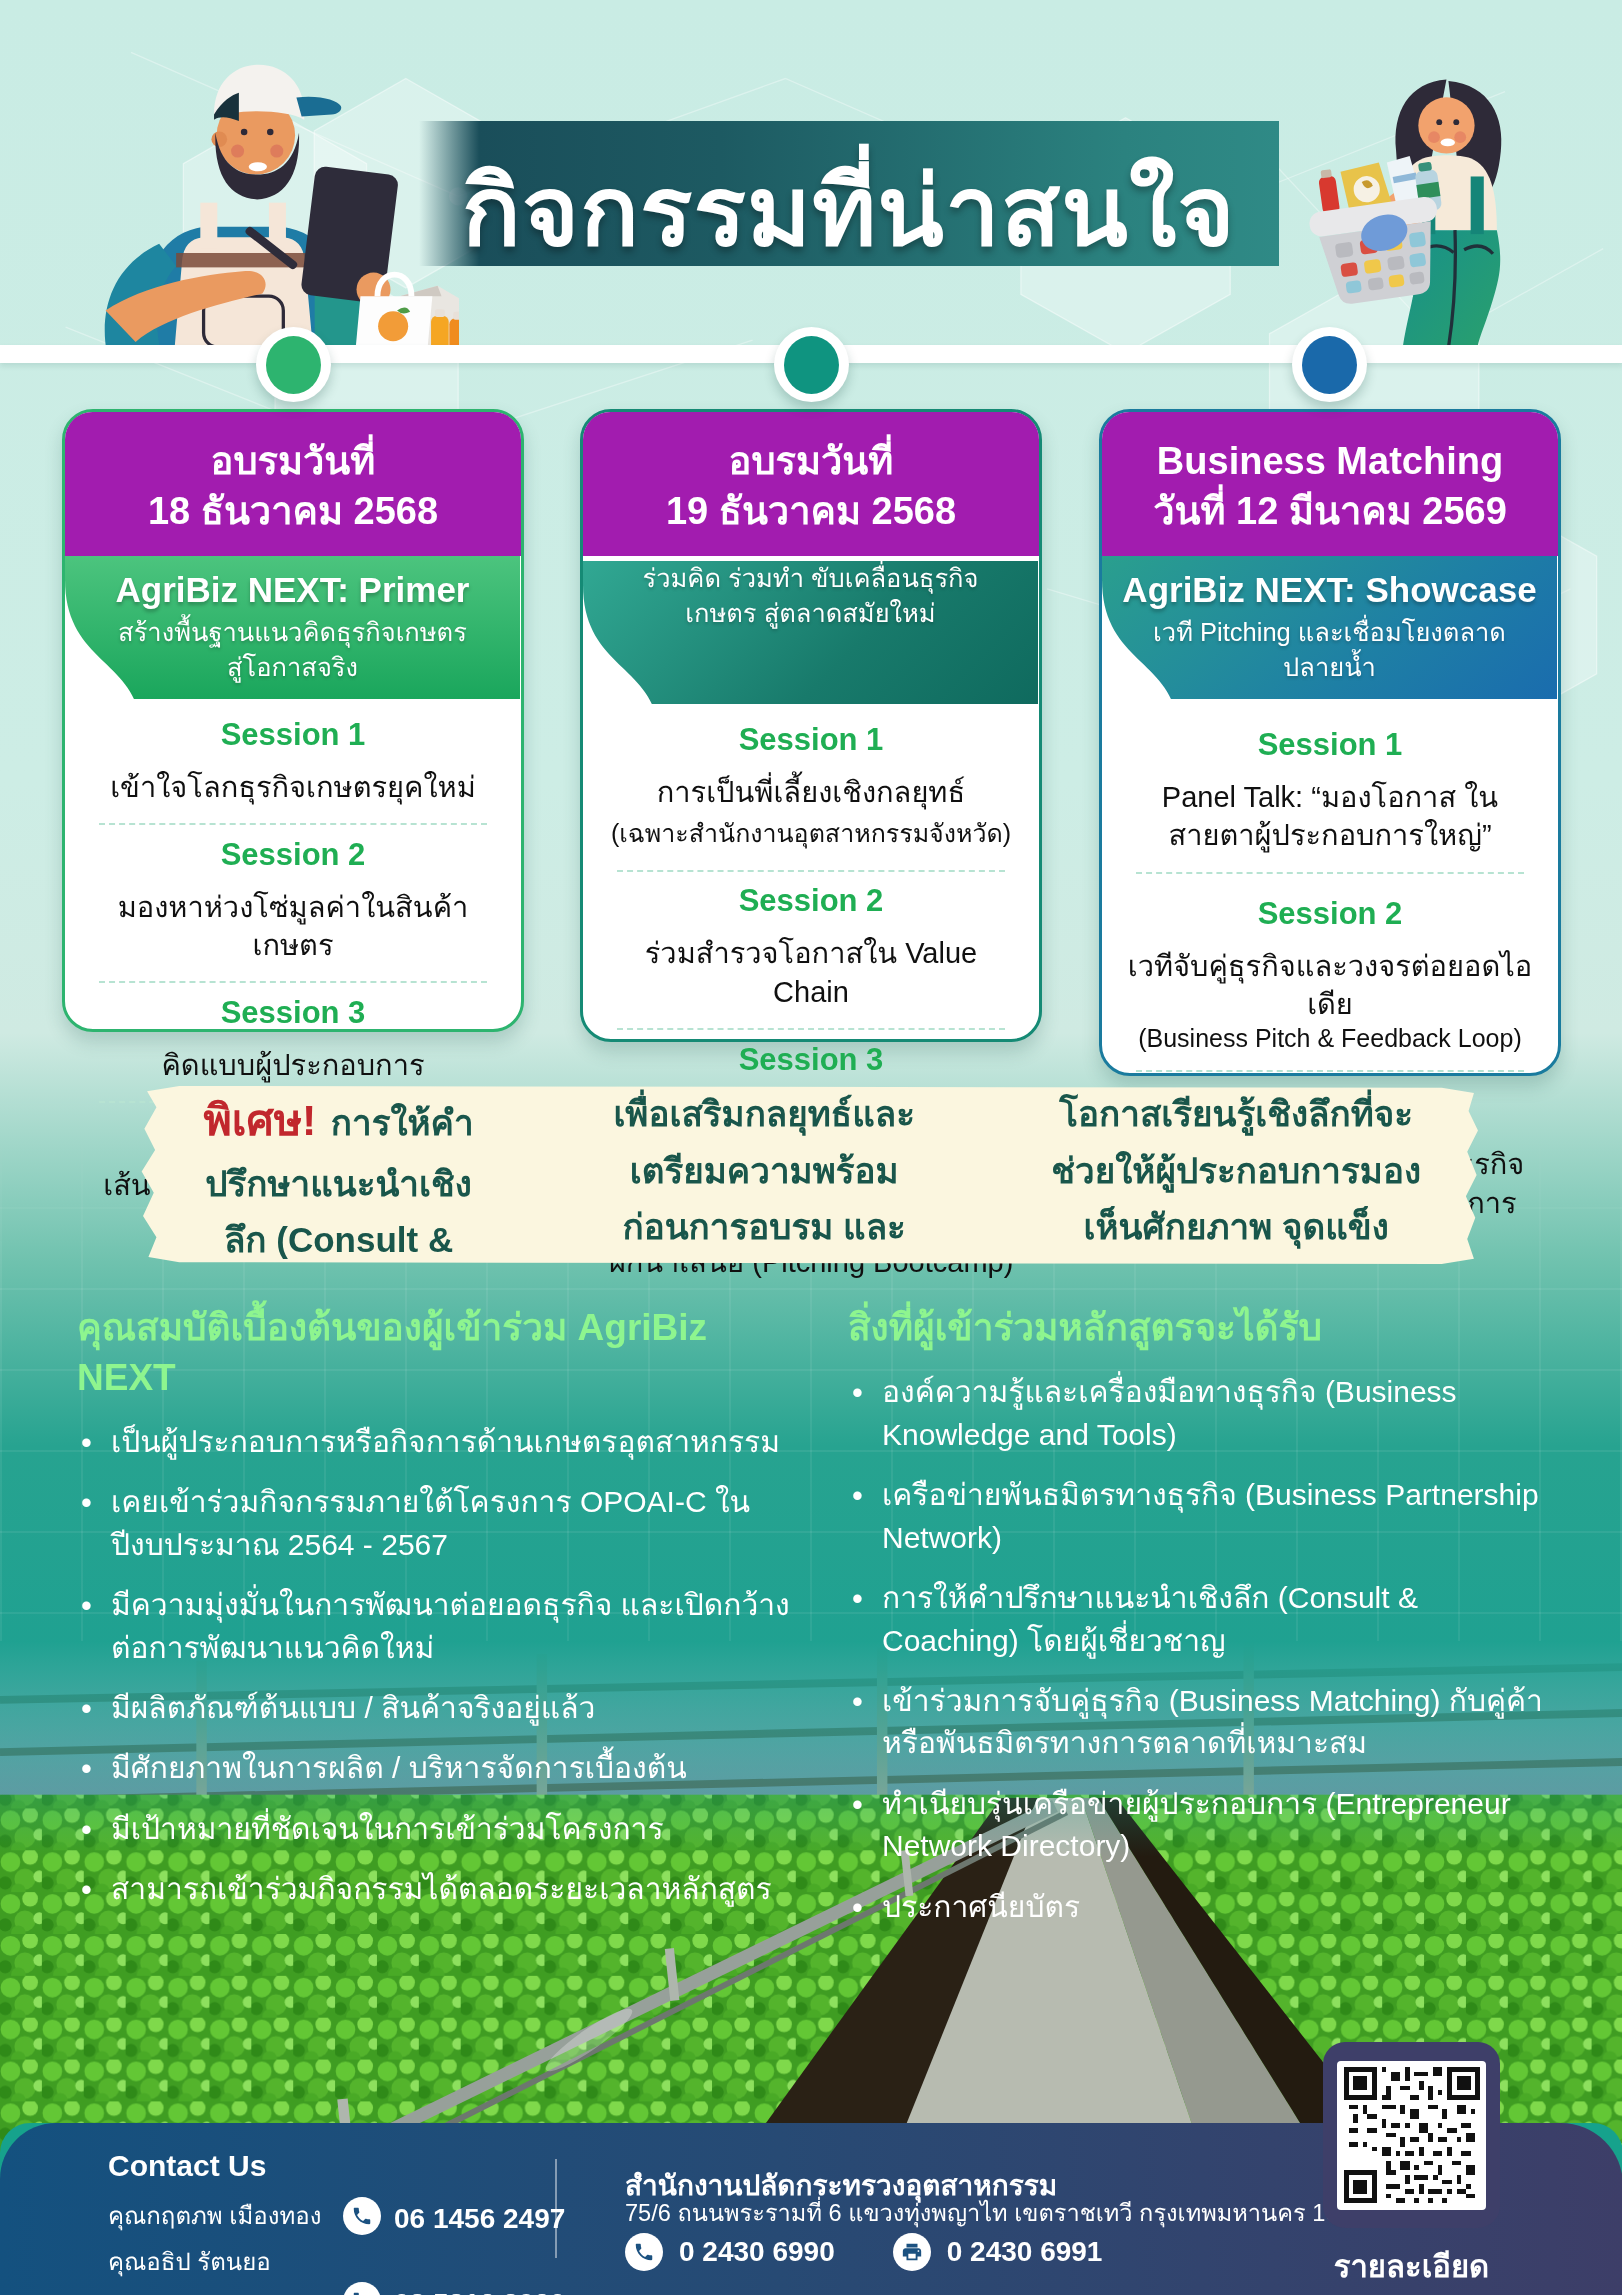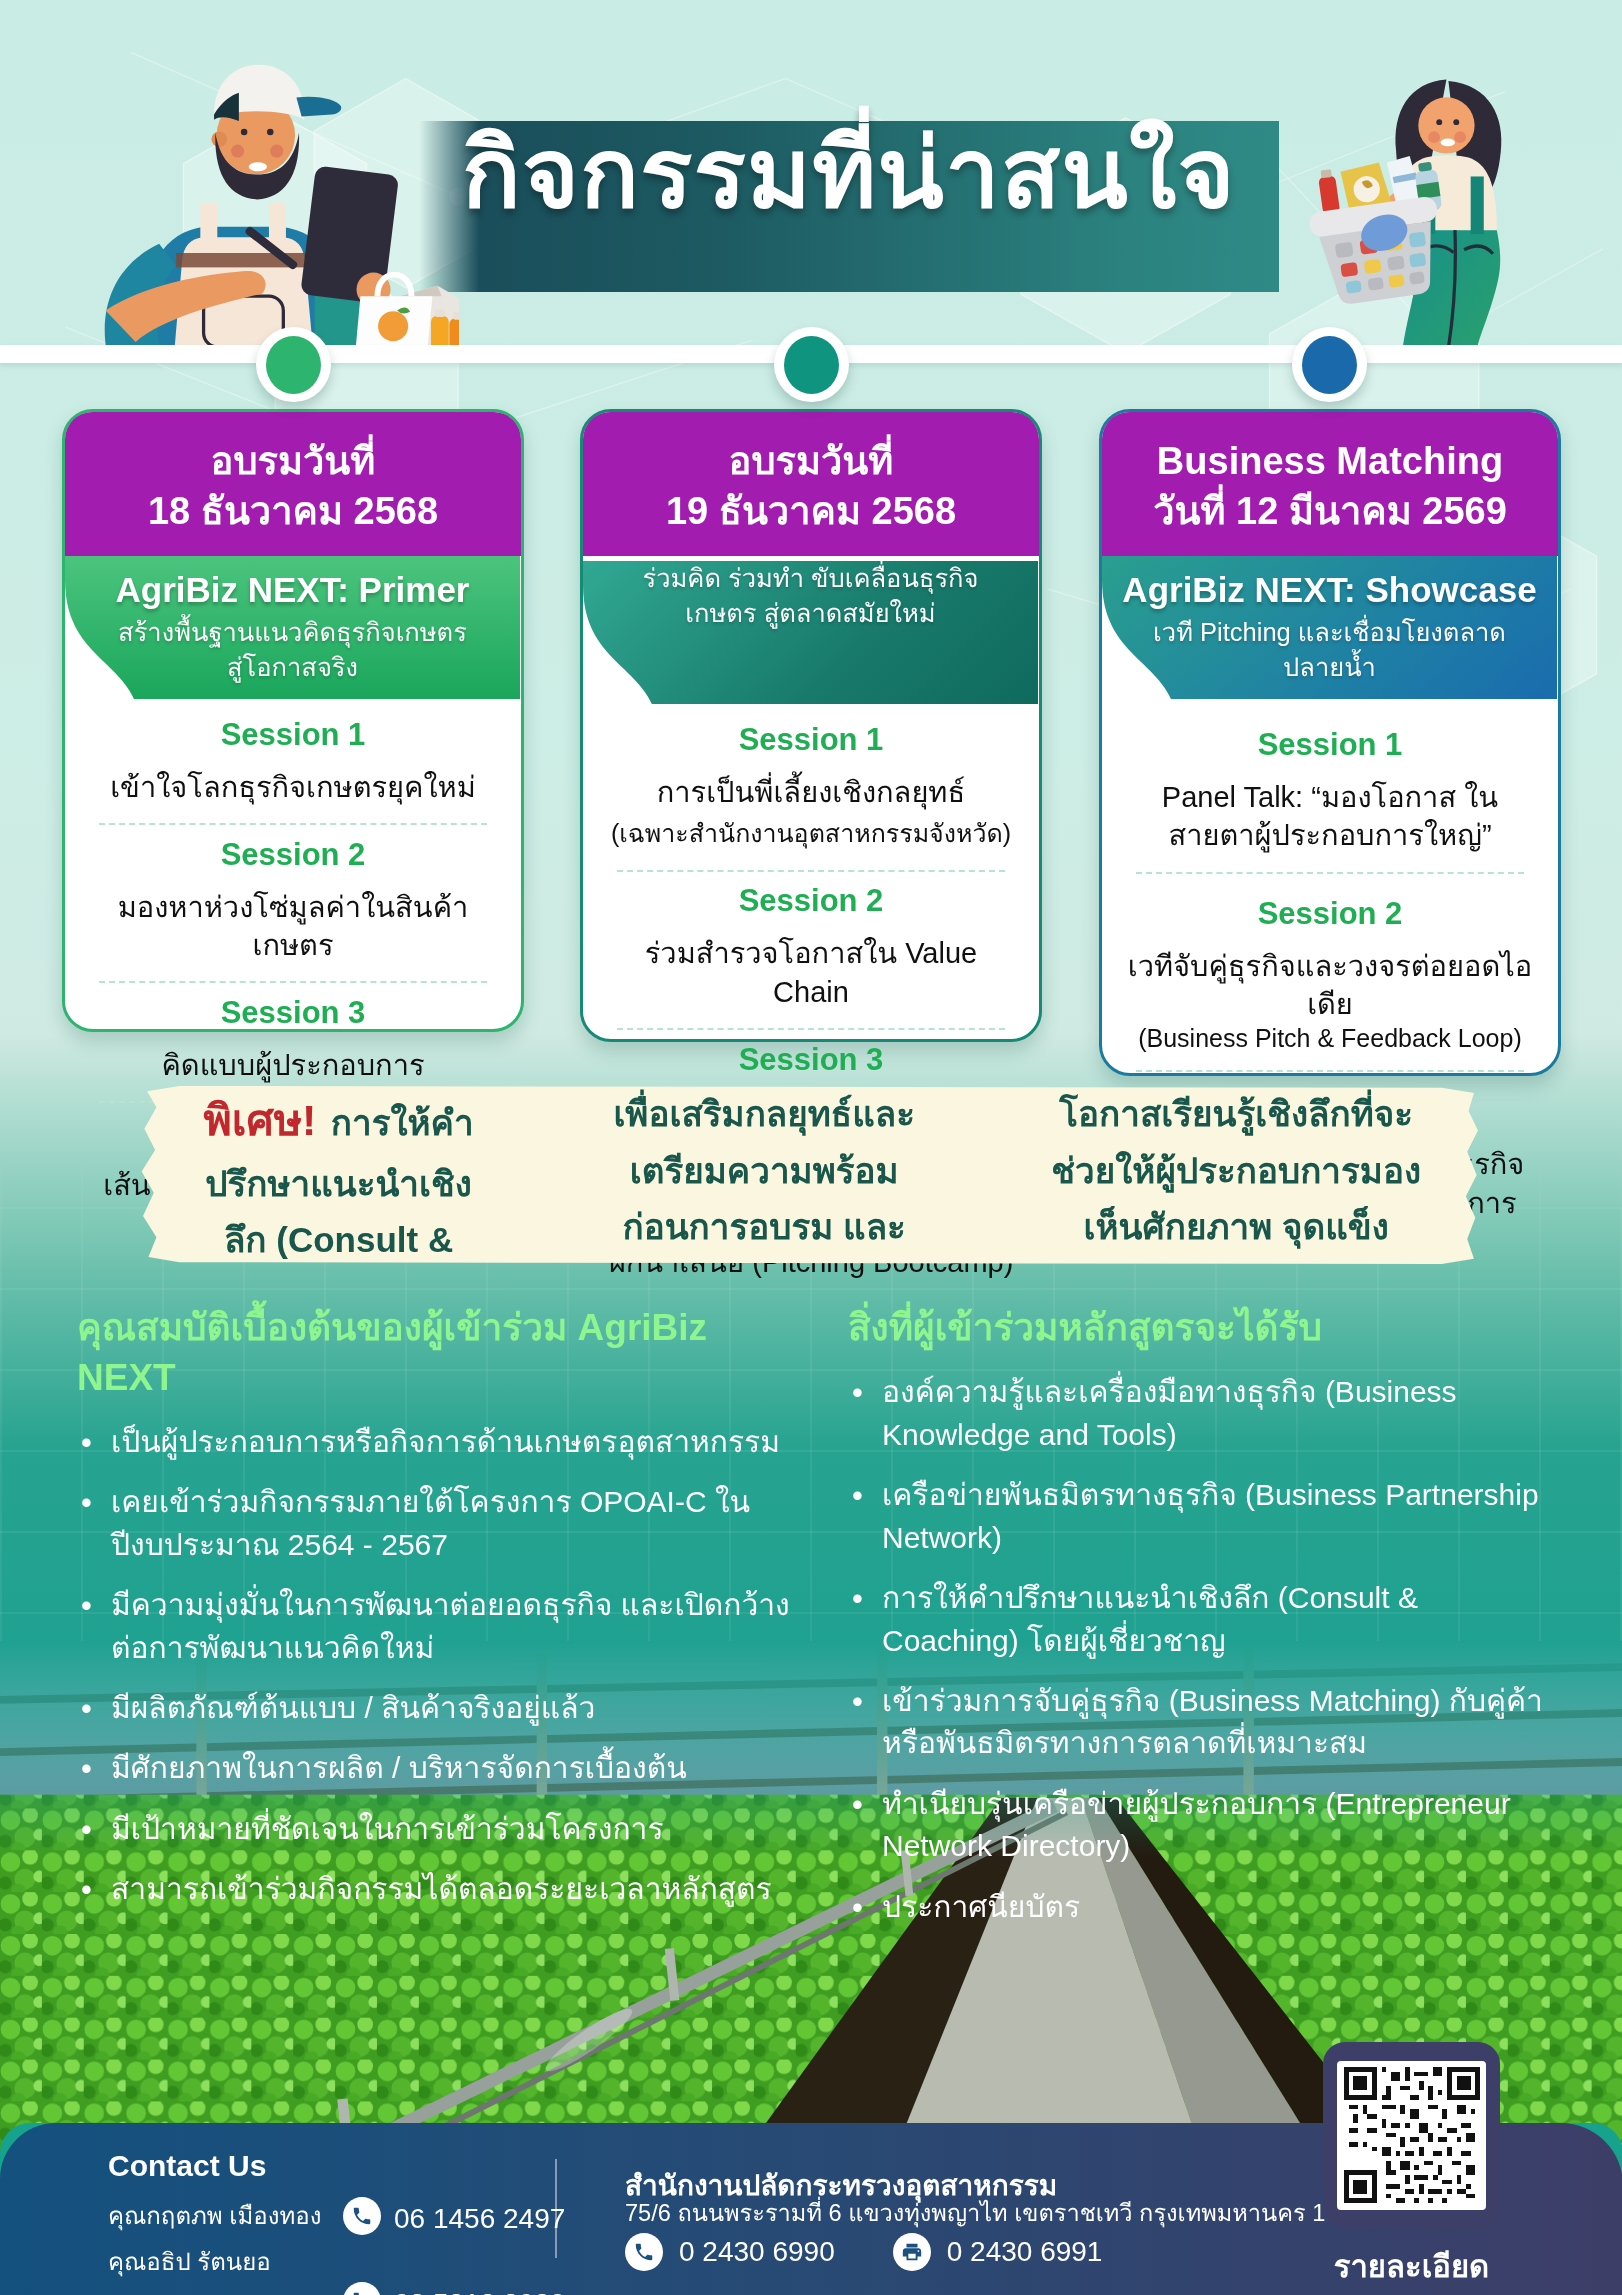--- a/index.html
+++ b/index.html
@@ -11,21 +11,21 @@
   
   .bg-deco{left:0;top:0;width:1623px;height:916px;pointer-events:none;}
   .grid-overlay{left:0;top:1126px;width:1623px;height:694px;pointer-events:none;
     background-image:linear-gradient(rgba(255,255,255,.07) 2px,transparent 2px),
                      linear-gradient(90deg,rgba(255,255,255,.07) 2px,transparent 2px);
     background-size:81px 81px;
     -webkit-mask-image:linear-gradient(transparent,#000 22%);
     mask-image:linear-gradient(transparent,#000 22%);}
 
   
-  .banner{left:419px;top:121px;width:860px;height:171px;display:flex;align-items:flex-start;justify-content:center;
+  .banner{left:419px;top:121px;width:860px;height:145px;display:flex;align-items:flex-end;justify-content:center;
     background:linear-gradient(90deg,rgba(24,73,84,0) 0%,#1a4e5a 7%,#1d5a62 35%,#2b827f 82%,#2f8a86 100%);z-index:2;}
   .banner h1{margin:0;font-size:97px;font-weight:bold;color:#ffffff;letter-spacing:1.3px;
     text-shadow:0 4.6px 7.9px rgba(0,0,0,.30);line-height:1.1;}
 
   .illu{z-index:2;}
 
   
   .timeline{left:0;top:345px;width:1623px;height:17.7px;background:#ffffff;z-index:3;box-shadow:0 2.6px 5.2px rgba(30,90,80,.12);}
   .tl-circle{width:75px;height:75px;border-radius:50%;background:#ffffff;top:327px;z-index:4;
     display:flex;align-items:center;justify-content:center;box-shadow:0 6.5px 10.5px rgba(20,70,60,.22);}
@@ -79,21 +79,21 @@
 
   
   .corner-accent{width:85px;height:131px;background:#16a28c;z-index:5;}
   .ca-l{left:0;top:2123px;border-top-left-radius:30px;}
   .ca-r{right:0;top:2123px;border-top-right-radius:30px;}
   .footer{left:0;top:2123px;width:1623px;height:172px;z-index:6;
     background:linear-gradient(90deg,#14517f 0%,#274a74 48%,#3d3e68 100%);
     border-radius:56px 62px 0 0;color:#ffffff;}
   .f-contact-title{left:108px;top:26px;font-size:30px;font-weight:bold;}
   .f-name{font-size:24px;}
-  .f-num{font-size:28px;font-weight:normal;}
+  .f-num{font-size:28px;font-weight:bold;}
   .f-row{display:flex;align-items:flex-end;gap:13px;}
   .fr1{left:108px;top:73px;} .fr2{left:108px;top:119px;}
   .icon-circle{width:38px;height:38px;border-radius:50%;background:#ffffff;display:flex;align-items:center;justify-content:center;flex:none;}
   .icon-circle svg{width:22px;height:22px;fill:#1b5180;}
   .f-divider{left:555px;top:36px;width:2px;height:99px;background:rgba(255,255,255,.45);}
   .f-org{left:625px;top:40px;font-size:28px;font-weight:bold;}
   .f-addr{left:625px;top:71px;font-size:23.6px;}
   .f-pf{left:625px;top:110px;display:flex;align-items:center;gap:16px;}
   .f-pf .gap{width:26px;}
   .qr-panel{left:1323px;top:2042px;width:177px;height:186px;background:#3e3f69;border-radius:22px;z-index:7;

